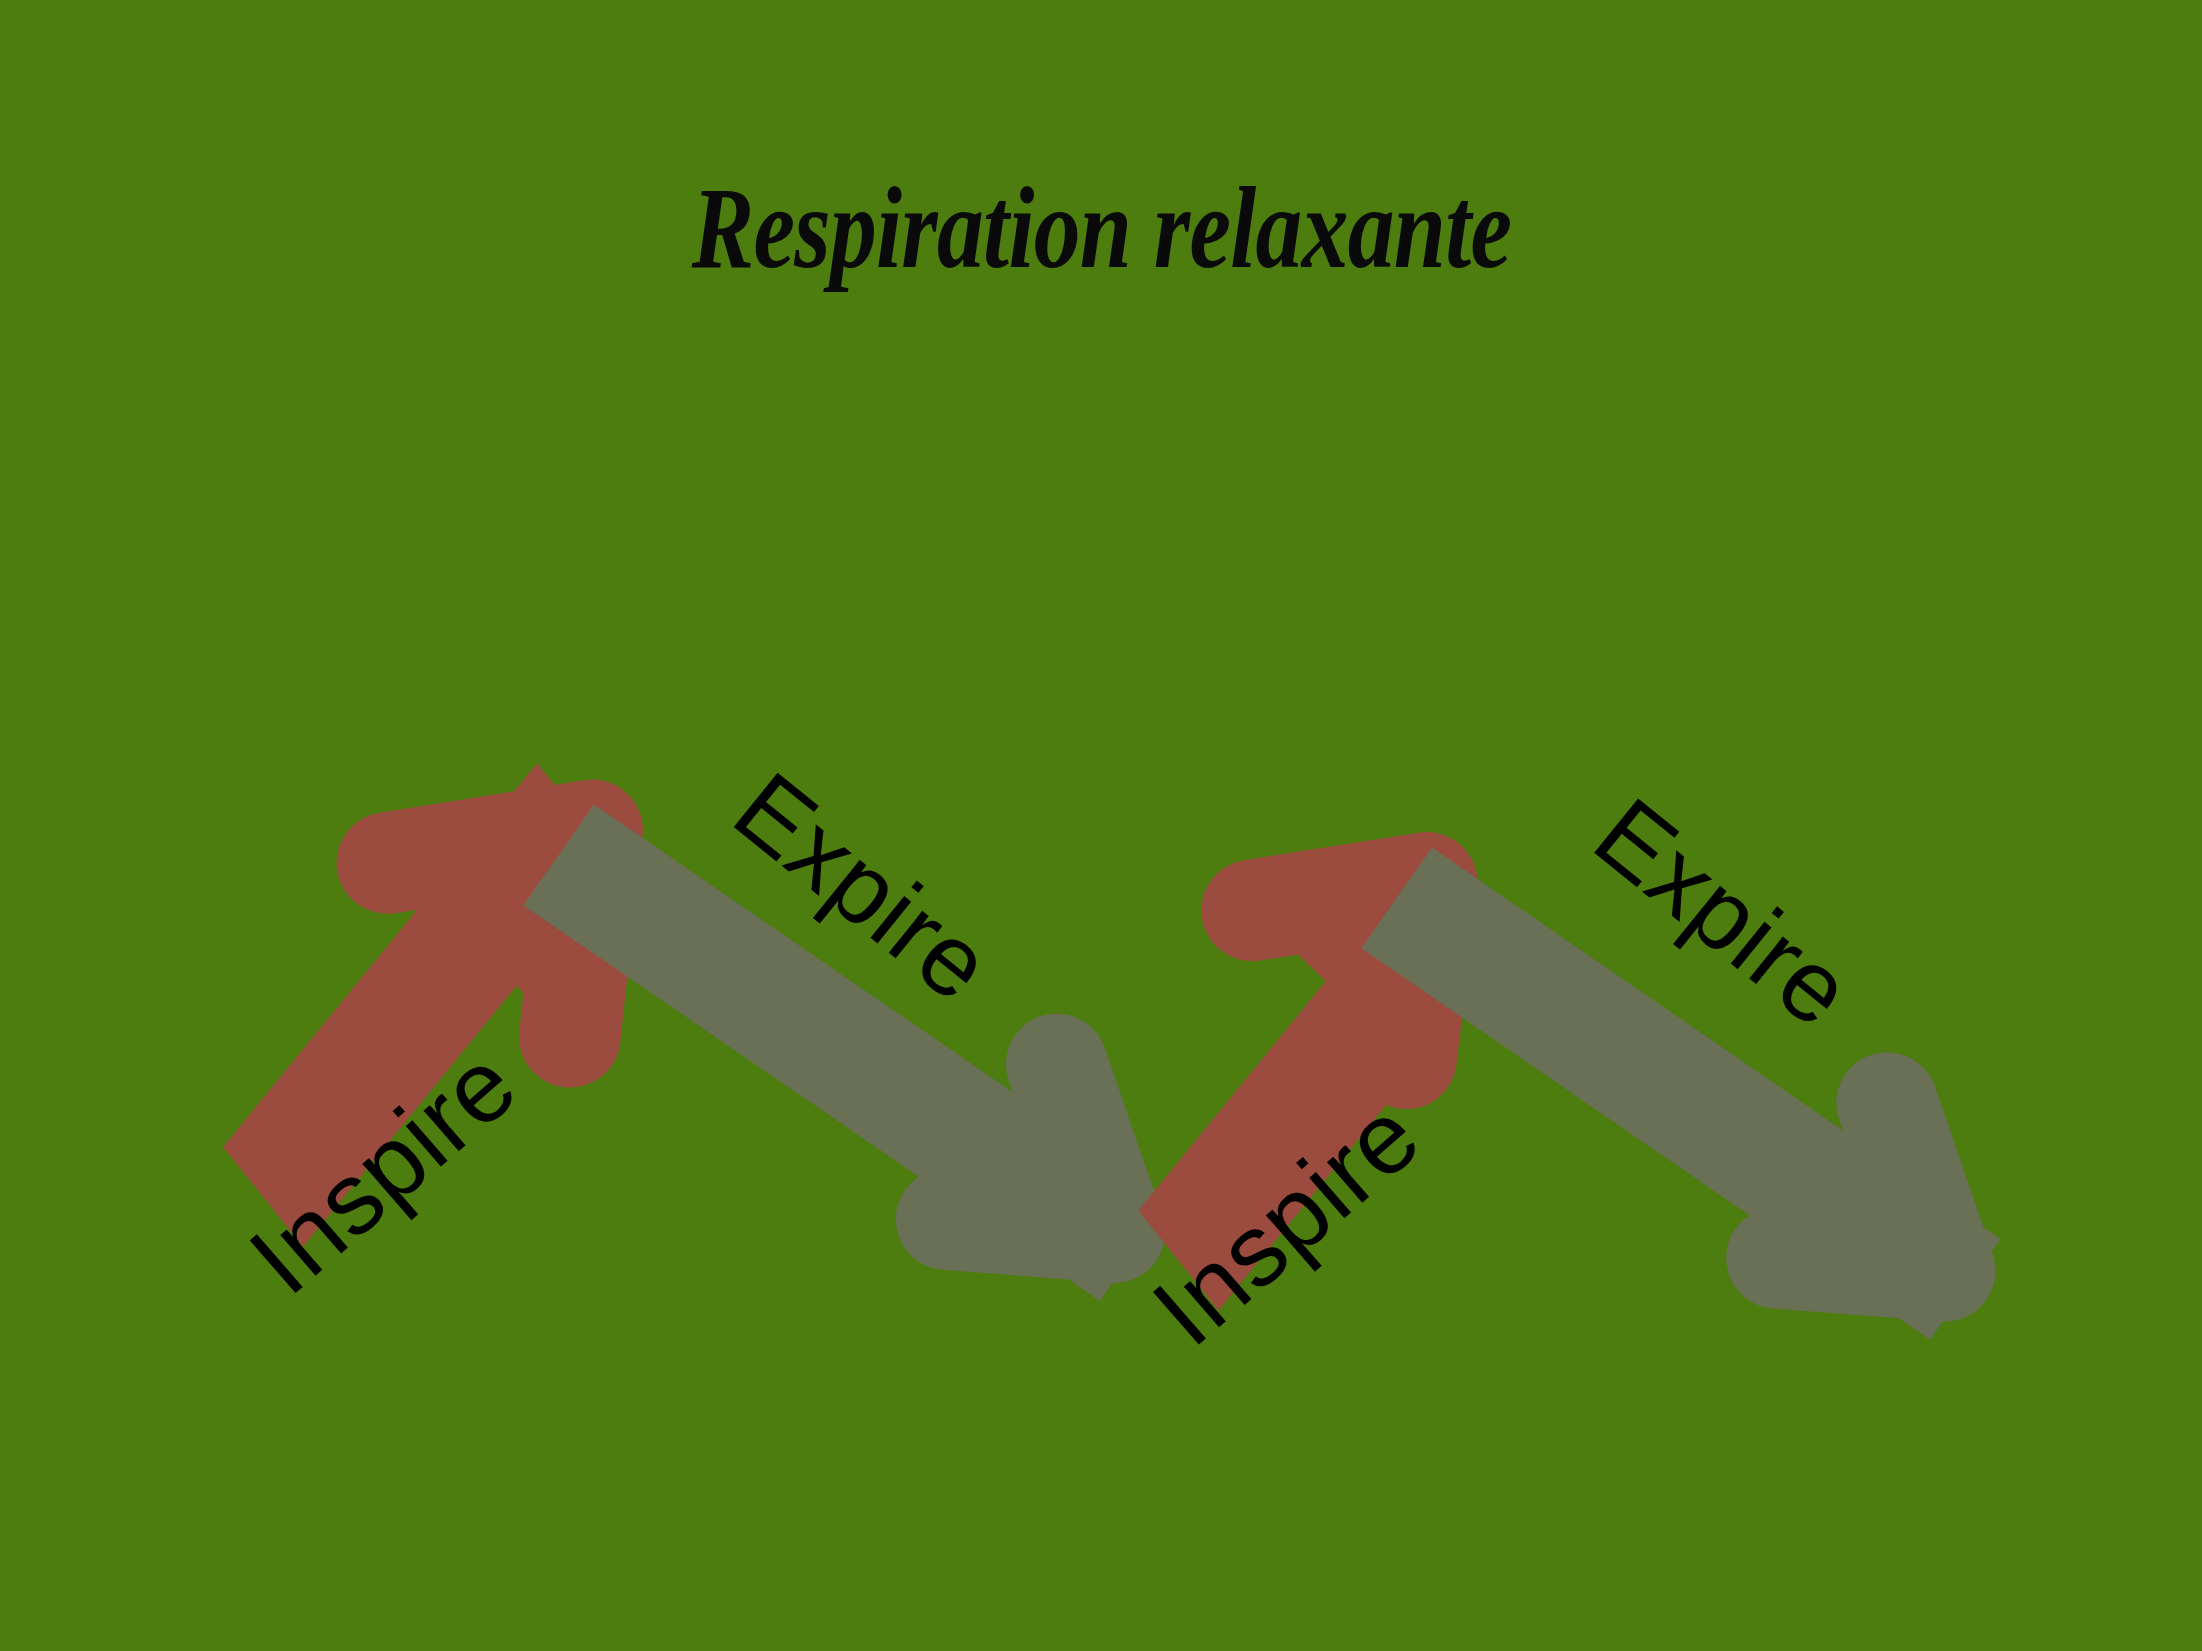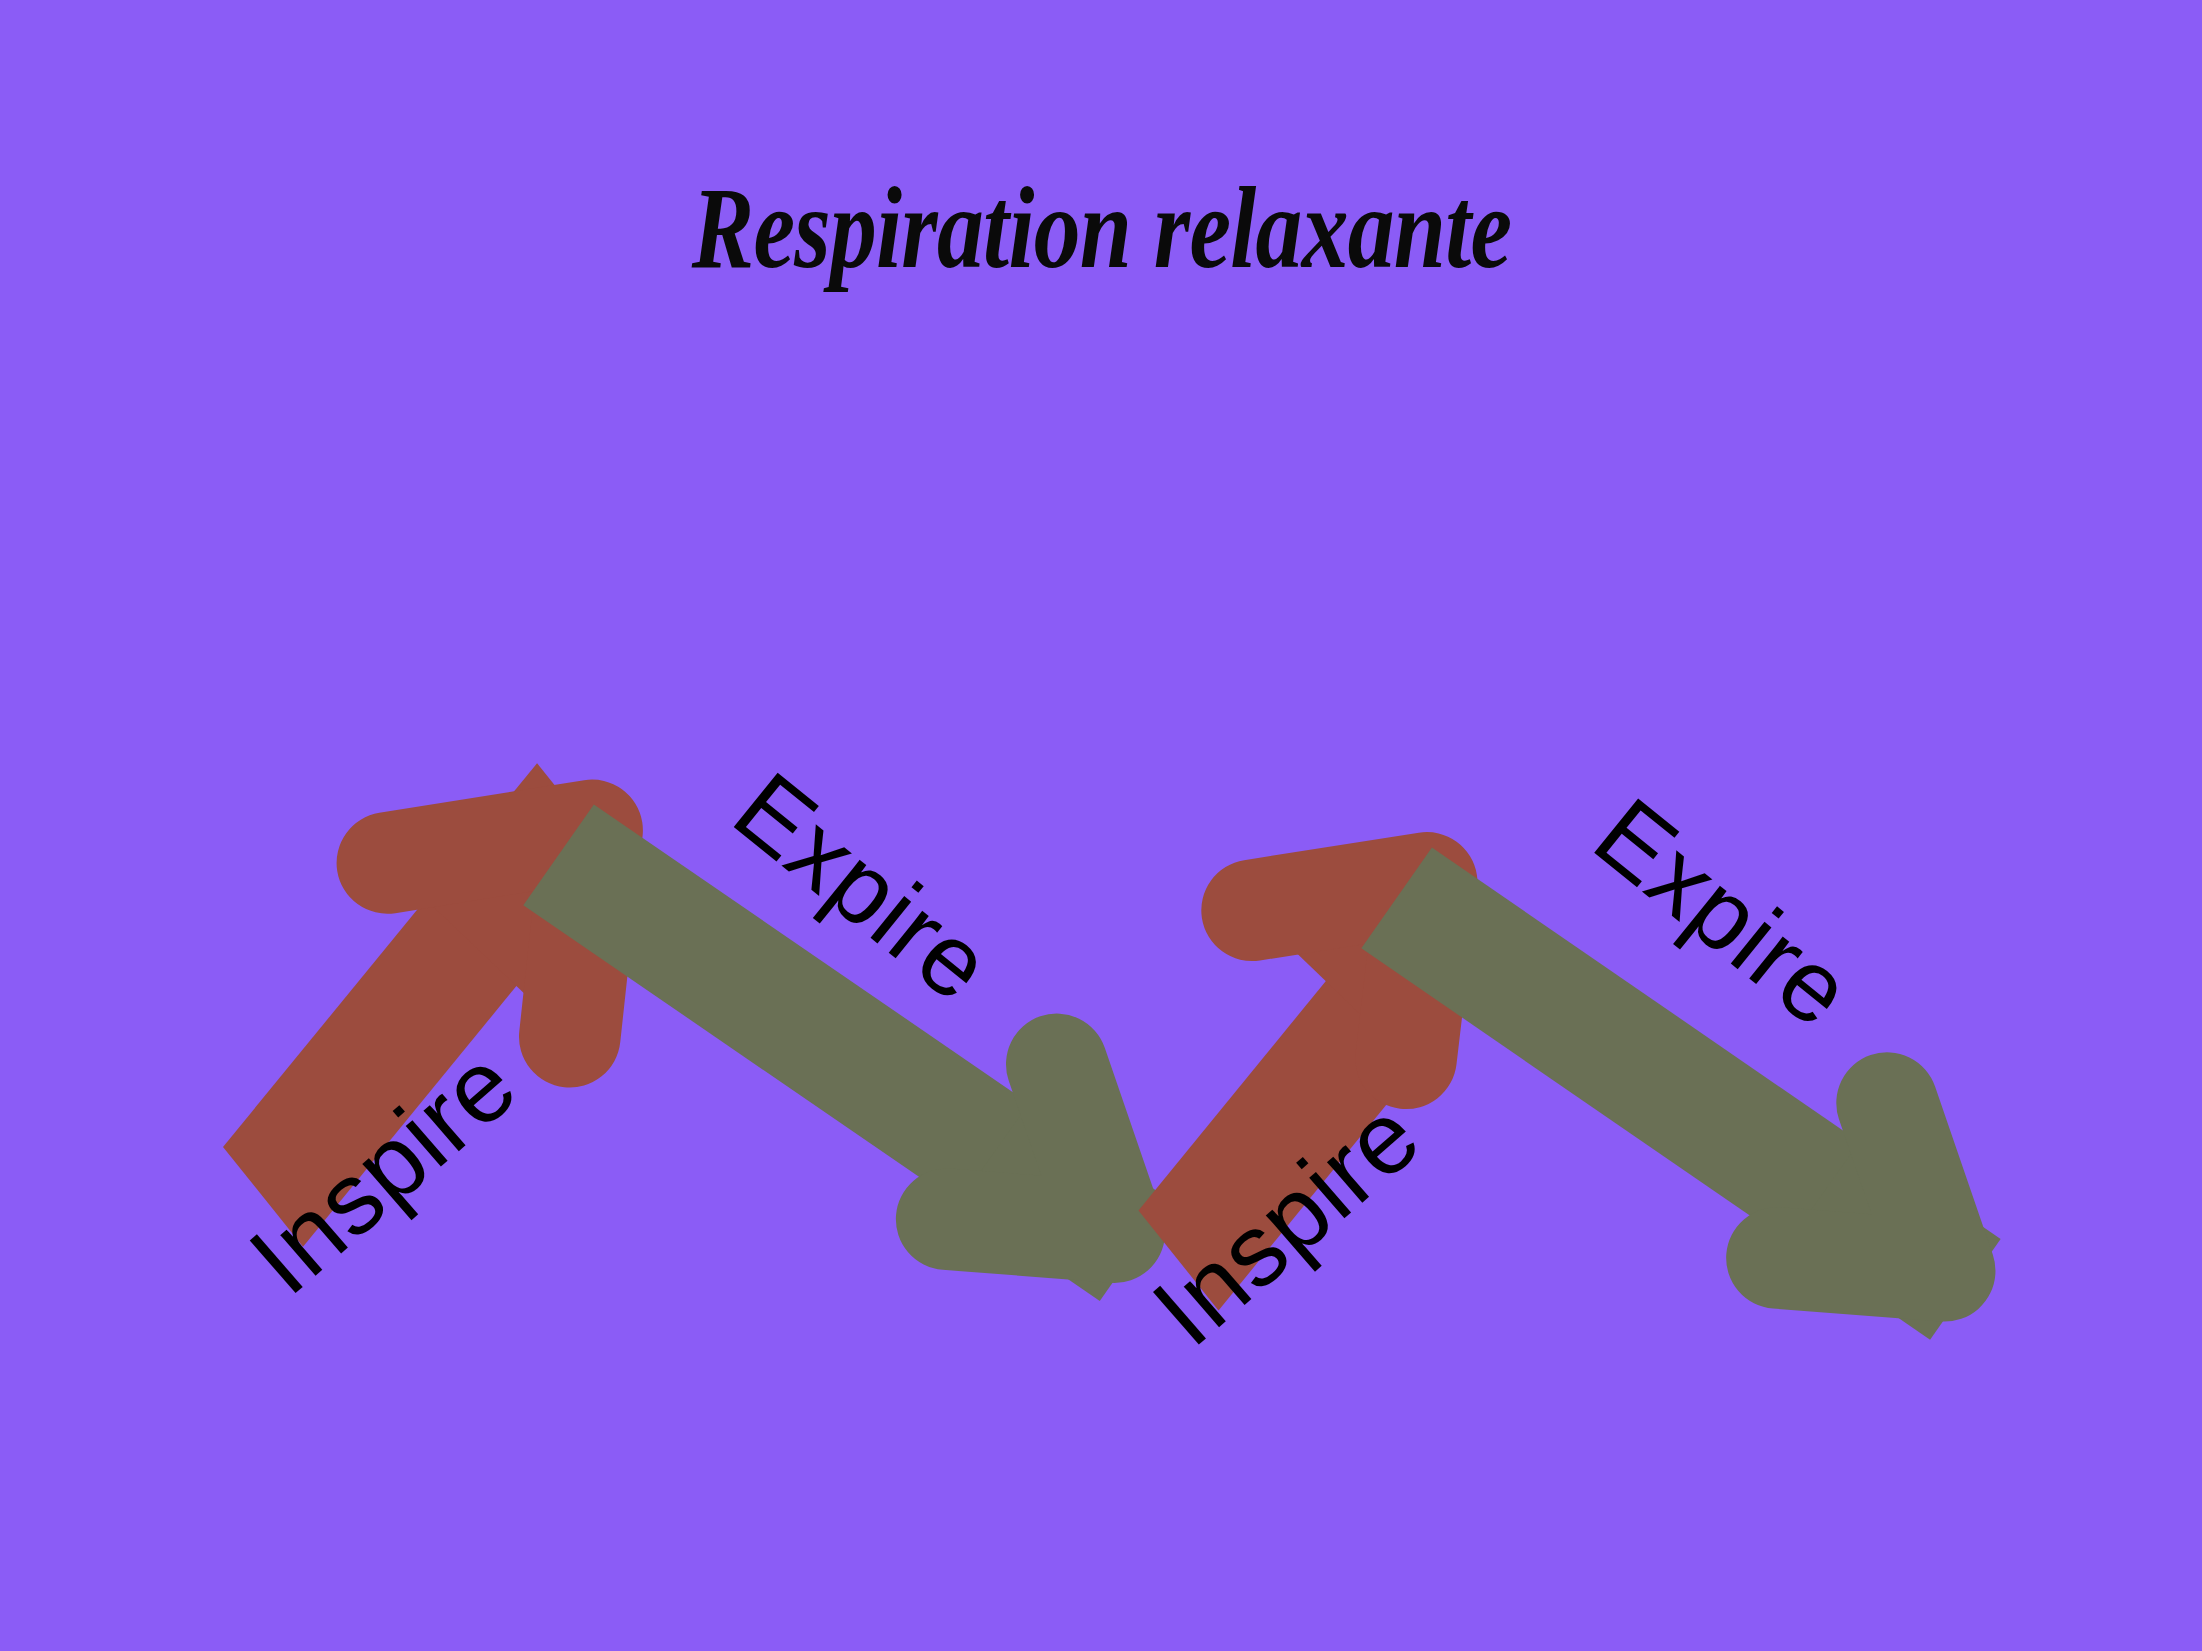--- a/index.html
+++ b/index.html
@@ -45,21 +45,21 @@
     font-family: "Liberation Sans", "DejaVu Sans", sans-serif;
     font-weight: 400;
     font-size: 118px;
     fill: #000000;
     letter-spacing: 1px;
   }
 </style>
 </head>
 <body style="background: rgb(224, 201, 172);">
 
-<div id="stage" style="background: #8b5cf6;">
+<div id="stage" style="background: #4d7c0f;">
 
   <div id="title">Respiration relaxante</div>
 
   <svg id="diagram" viewBox="0 0 2560 1920" width="2203" height="1652">
 
     <g>
 
       <path fill="#9C4C3E" d="M 259 1333 L 352 1449 L 717 1003 L 624 887 Z"></path>
 
       <path fill="#9C4C3E" stroke="#9C4C3E" stroke-width="118" stroke-linecap="round" stroke-linejoin="round" d="M 450 1003 L 688 965 L 662 1205"></path>

